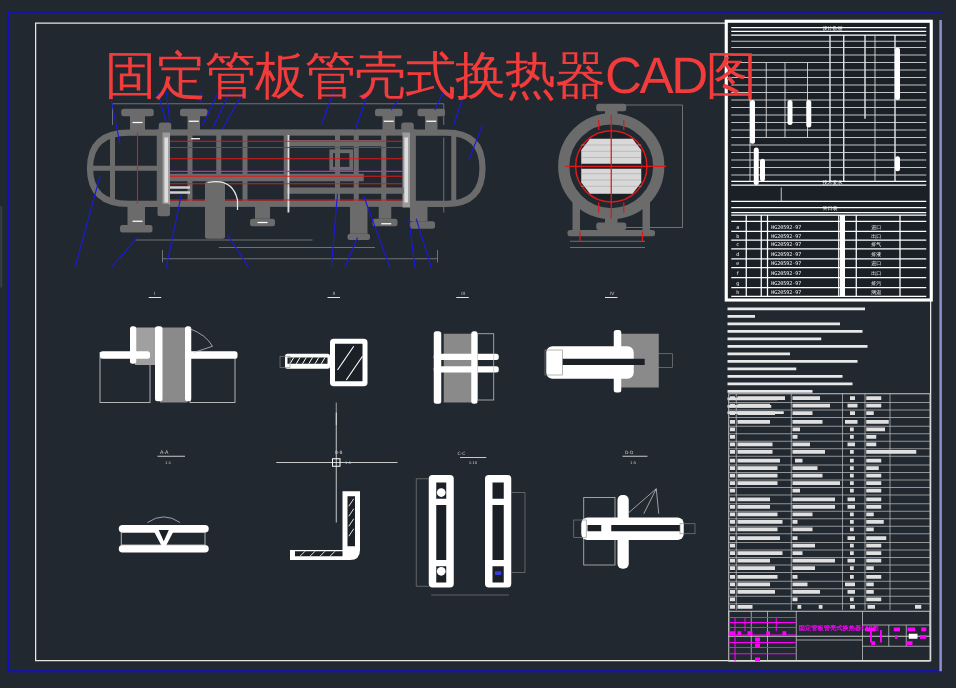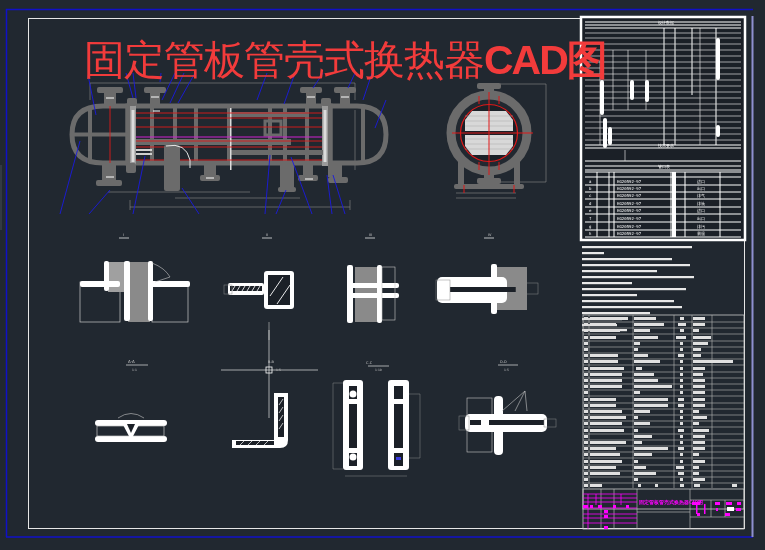--- a/index.html
+++ b/index.html
@@ -4,21 +4,21 @@
 <style>
   html, body { margin: 0; padding: 0; background: #212830; }
   body { width: 765px; height: 550px; position: relative; overflow: hidden; font-family: "DejaVu Sans", sans-serif; }
   #canvas { position: absolute; left: 0; top: 0; width: 765px; height: 550px; }
   .title-overlay {
     position: absolute; left: 84px; top: 36px;
     color: #f23b3b; font-family: "DejaVu Serif", serif;
     font-size: 41px; line-height: 48px; white-space: nowrap; letter-spacing: -1px;
     z-index: 5; pointer-events: none;
   }
-  .title-overlay .latin { font-family: "Liberation Sans", sans-serif; font-weight: bold; letter-spacing: -2px; margin-top: 26px; }
+  .title-overlay .latin { font-family: "Liberation Sans", sans-serif; font-weight: normal; letter-spacing: -2px; margin-top: 26px; }
   .lbl { fill: #c8c8c8; font-family: "DejaVu Sans", sans-serif; }
   .tbl-text { fill: #ffffff; font-family: "DejaVu Sans Mono", monospace; font-size: 4px; }
   .mag-text { fill: #ff00ff; font-family: "DejaVu Sans Mono", monospace; font-size: 5px; font-weight: bold; }
 </style>
 </head>
 <body>
 
 <svg id="canvas" width="765" height="550" viewBox="0 0 765 550" xmlns="http://www.w3.org/2000/svg">
 
   <path d="M6.5 537 L6.5 9.5 L753 9.5" fill="none" stroke="#1010c8" stroke-width="1.5"></path>

